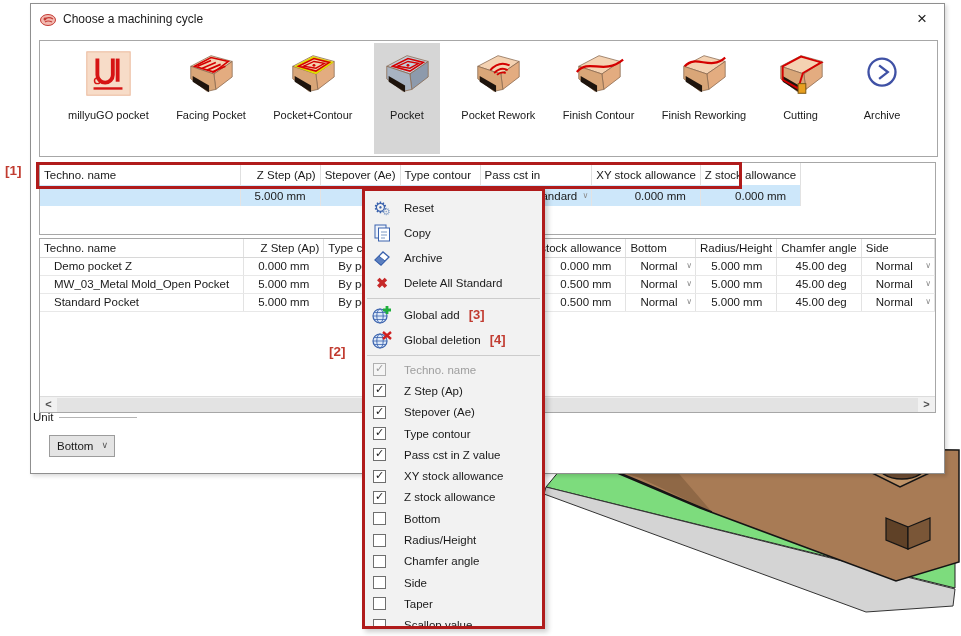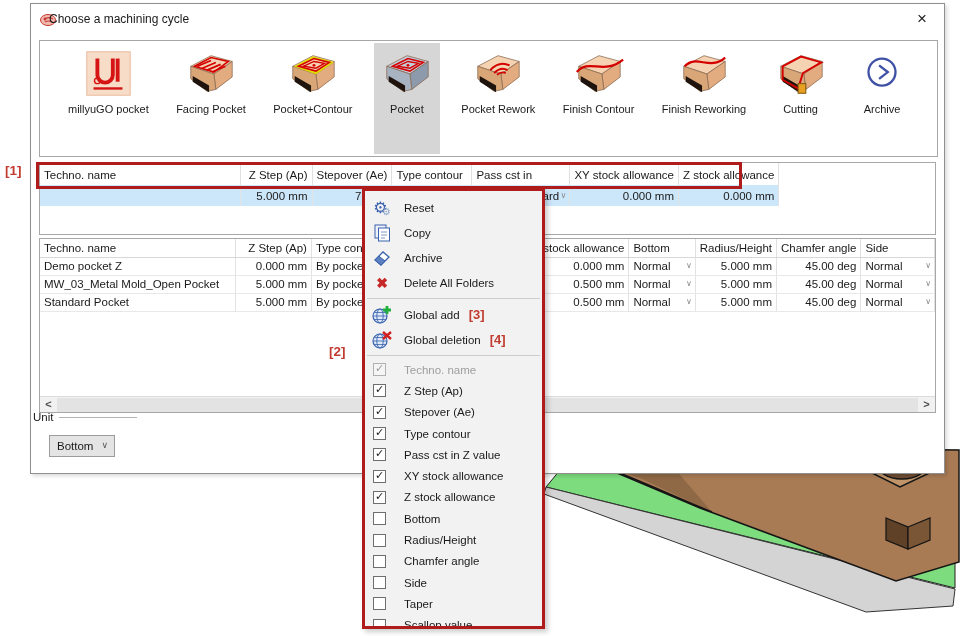--- a/index.html
+++ b/index.html
@@ -5,41 +5,41 @@
   * { margin:0; padding:0; box-sizing:border-box; }
   html,body { background:#fff; }
   #canvas { position:relative; width:961px; height:636px; background:#fff; overflow:hidden;
             font-family:"Liberation Sans", sans-serif; color:#1a1a1a; }
 
   
   .dialog { position:absolute; left:30px; top:3px; width:915px; height:471px;
             background:#fff; border:1px solid #8f8f8f; z-index:2; box-shadow:2px 2px 4px rgba(0,0,0,.15); }
   .titlebar { position:absolute; left:0; top:0; right:0; height:30px; background:#fff; }
   .title-icon { position:absolute; left:9px; top:7px; width:17px; height:17px; }
-  .title-text { position:absolute; left:18px; top:8px; font-size:12px; }
+  .title-text { position:absolute; left:32px; top:8px; font-size:12px; }
   .close-btn { position:absolute; right:10px; top:4px; width:24px; height:22px; text-align:center;
                font-size:17px; line-height:22px; color:#222; cursor:default; }
 
   
   .toolbar { position:absolute; left:8px; top:36px; width:899px; height:117px; border:1px solid #a7a7a7;
              display:flex; justify-content:space-between; align-items:stretch; padding:2px 22px; background:#fff; }
   .tb-item { display:flex; flex-direction:column; align-items:center; justify-content:flex-start;
              padding:6px 6px 2px; max-width:100px; }
   .tb-item.selected { background:#d6d6d6; }
   .tb-icon { width:54px; height:52px; }
-  .tb-label { font-size:11px; text-align:center; line-height:1.2; max-width:96px; margin-top:2px; }
+  .tb-label { font-size:11px; text-align:center; line-height:1.2; max-width:96px; margin-top:8px; }
 
   
   .panel { position:absolute; border:1px solid #a7a7a7; background:#fff; }
   .panel-t1 { left:8px; top:158px; width:897px; height:73px; }
   .panel-t2 { left:8px; top:234px; width:897px; height:175px; }
   table { border-collapse:collapse; table-layout:fixed; font-size:11.5px; }
   th { font-weight:normal; text-align:left; padding:4px 4px 3px; border-right:1px solid #e0e0e0;
        white-space:nowrap; overflow:hidden; height:22px; }
-  td { padding:2px 4px; border-right:1px solid #e3e3e3; white-space:nowrap; overflow:hidden; height:21px; }
+  td { padding:2px 14px; border-right:1px solid #e3e3e3; white-space:nowrap; overflow:hidden; height:21px; }
   .t2 th { height:18px; padding:2px 4px; border-bottom:1px solid #d8d8d8; }
   .t2 td { height:18px; border-bottom:1px solid #e8e8e8; }
   .ar { text-align:right; }
   .clip-l { direction:rtl; text-align:left; }
   .t1 tbody tr { background:#cde7fa; }
   .t1 th:nth-child(1){width:200px} .t1 th:nth-child(2){width:72px} .t1 th:nth-child(3){width:76px}
   .t1 th:nth-child(4){width:80px} .t1 th:nth-child(5){width:98px} .t1 th:nth-child(6){width:92px}
   .t1 th:nth-child(7){width:78px}
   .t1 tbody td:nth-child(3){padding-right:30px}
   .t1 td.dd .ddt{margin-left:36px}
@@ -346,21 +346,21 @@
       <path d="M2,11 L10,3 L16,8 L8,16 Z" fill="#fff" stroke="#3a62ad" stroke-width="1.3"></path>
       <path d="M2,11 L6,7.2 L12,12 L8,16 Z" fill="#5b7fc0" stroke="#3a62ad" stroke-width="1"></path>
           </svg>
         </span>
         <span class="mi-label">Archive</span>
       </div>
       <div class="mi">
         <span class="mi-icon">
           <span class="redx">✖</span>
         </span>
-        <span class="mi-label">Delete All Folders</span>
+        <span class="mi-label">Delete All Standard</span>
       </div>
       <hr class="msep">
       <div class="mi">
         <span class="mi-icon">
           <svg width="20" height="19" viewBox="0 0 20 19">
       <circle cx="8" cy="11" r="7" fill="#dce8f8" stroke="#3a62ad" stroke-width="1.2"></circle>
       <ellipse cx="8" cy="11" rx="3.2" ry="7" fill="none" stroke="#3a62ad" stroke-width="0.9"></ellipse>
       <path d="M1,11 h14 M2.5,7.5 h11 M2.5,14.5 h11" stroke="#3a62ad" stroke-width="0.8" fill="none"></path>
       <path d="M15,1 v8 M11,5 h8" stroke="#1faf3c" stroke-width="2.8"></path>
           </svg>

